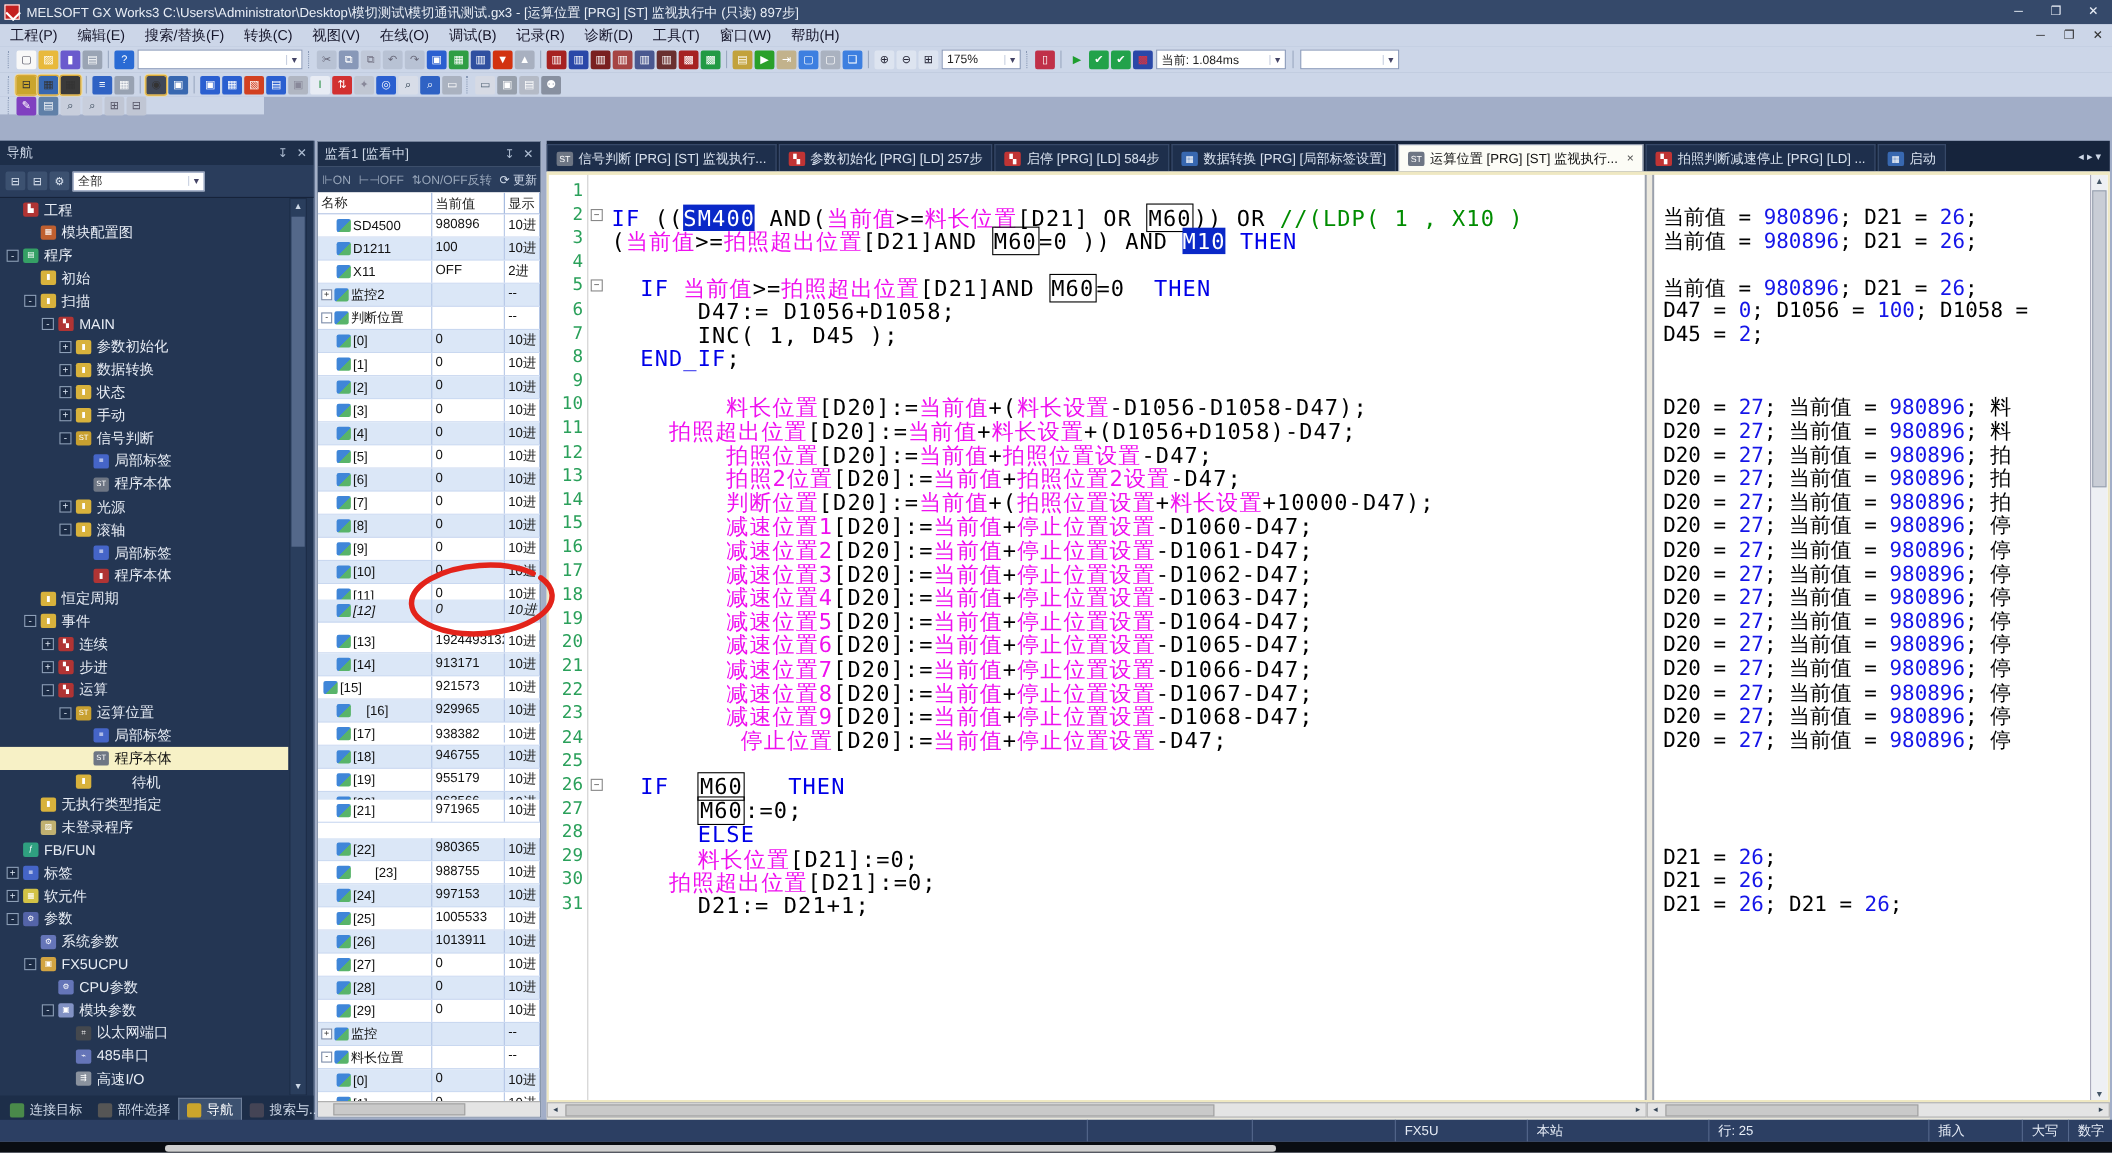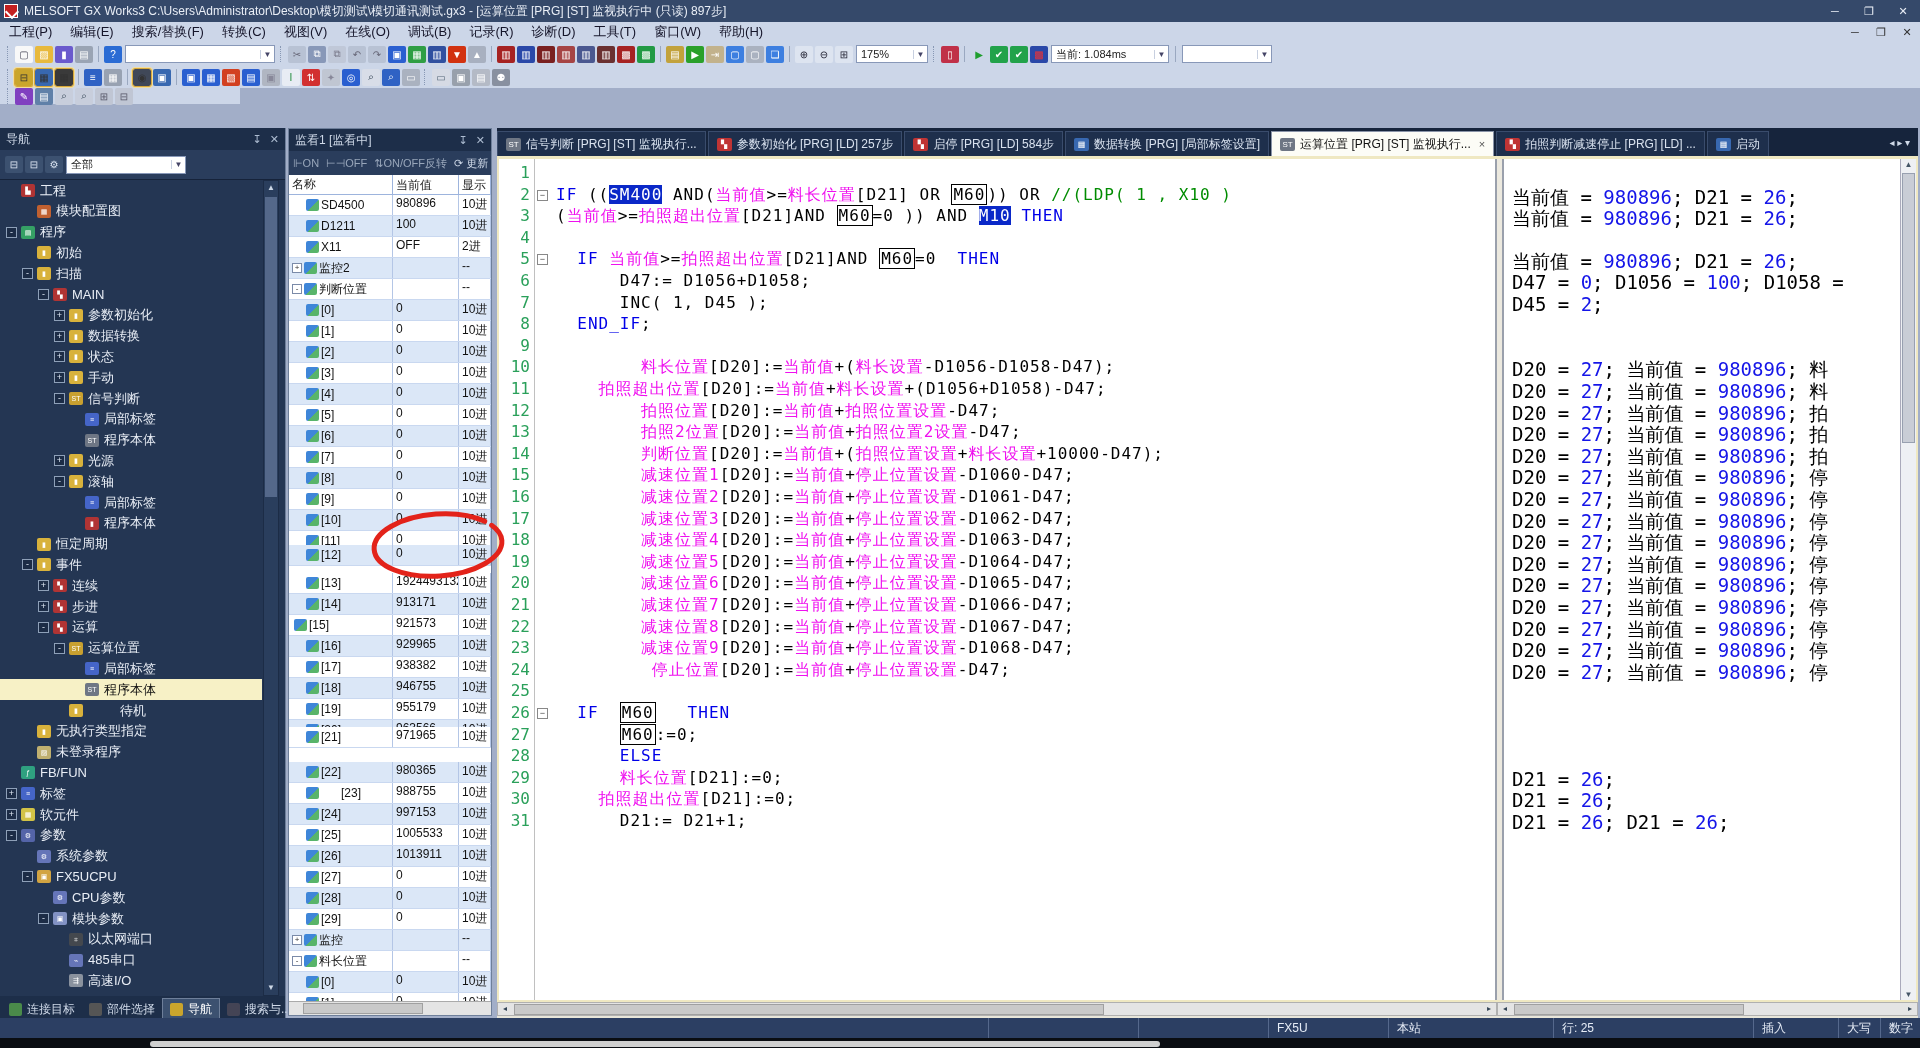--- a/index.html
+++ b/index.html
@@ -115,21 +115,21 @@
   .etab:not(.active) .x { display:none; }
   #edtabs .chev { margin-left:auto; color:#cfd9e8; font-size:10px; padding:0 8px; align-self:center; }
   #edbody { flex:1; display:flex; border:2px solid #efe8c2; border-top-width:3px; background:#fff; position:relative; }
   #gutter { width:36px; background:#fff; border-right:1px solid #c0c0c0; position:relative; }
   .lnum { position:absolute; right:4px; width:30px; text-align:right; color:#2aa05a;
     font-family:"DejaVu Sans Mono", monospace; font-size:16px; }
   #foldcol { width:15px; background:#fff; position:relative; }
   .fbox { position:absolute; left:2px; width:11px; height:11px; border:1px solid #888;
     color:#444; font-size:9px; line-height:9px; text-align:center; background:#fff; }
   #code { flex:1; position:relative; overflow:hidden; background:#fff;
-    font-family:"DejaVu Sans Mono","DejaVu Sans",monospace; font-size:16px; letter-spacing:1px; }
+    font-family:"DejaVu Sans Mono","DejaVu Sans",monospace; font-size:20px; letter-spacing:1px; }
   .cline { position:absolute; left:6px; white-space:pre; height:22px; color:#000; }
   .cline .k { color:#0000e8; }
   .cline .l { color:#ef10ef; }
   .cline .c { color:#008c00; }
   .cline .h { background:#0a28c8; color:#fff; }
   .cline .b { border:1px solid #000; padding:0 1px; }
   #splitter { width:9px; background:#ece9df; border-left:2px solid #9aa0ac; border-right:2px solid #9aa0ac; }
   #monitor { width:396px; position:relative; overflow:hidden; background:#fff;
     font-family:"DejaVu Sans Mono","DejaVu Sans",monospace; font-size:19px; }
   .mline { position:absolute; left:8px; white-space:pre; color:#000; height:22px; }
@@ -667,21 +667,21 @@
             <div class="wc3">10进</div>
           </div>
           <div class="wrow" style="top: 356px;">
             <div class="wc1" style="padding-left: 17px;">
               <span class="wico"></span>
               <span>[11]</span>
             </div>
             <div class="wc2">0</div>
             <div class="wc3">10进</div>
           </div>
-          <div class="wrow alt" style="top: 370px;">
+          <div class="wrow alt" style="top: 370px; font-style: italic;">
             <div class="wc1" style="padding-left: 17px;">
               <span class="wico"></span>
               <span>[12]</span>
             </div>
             <div class="wc2">0</div>
             <div class="wc3">10进</div>
           </div>
           <div class="wrow" style="top: 398px;">
             <div class="wc1" style="padding-left: 17px;">
               <span class="wico"></span>
@@ -700,28 +700,28 @@
           </div>
           <div class="wrow" style="top: 440px;">
             <div class="wc1" style="padding-left: 5px;">
               <span class="wico"></span>
               <span>[15]</span>
             </div>
             <div class="wc2">921573</div>
             <div class="wc3">10进</div>
           </div>
           <div class="wrow alt" style="top: 461px;">
-            <div class="wc1" style="padding-left: 17px;">
+            <div class="wc1" style="padding-left: 17px; gap: 12px;">
               <span class="wico"></span>
               <span>[16]</span>
             </div>
             <div class="wc2">929965</div>
             <div class="wc3">10进</div>
           </div>
-          <div class="wrow" style="top: 482px;">
+          <div class="wrow" style="top: 482px; align-items: center;">
             <div class="wc1" style="padding-left: 17px;">
               <span class="wico"></span>
               <span>[17]</span>
             </div>
             <div class="wc2">938382</div>
             <div class="wc3">10进</div>
           </div>
           <div class="wrow alt" style="top: 503px;">
             <div class="wc1" style="padding-left: 17px;">
               <span class="wico"></span>

